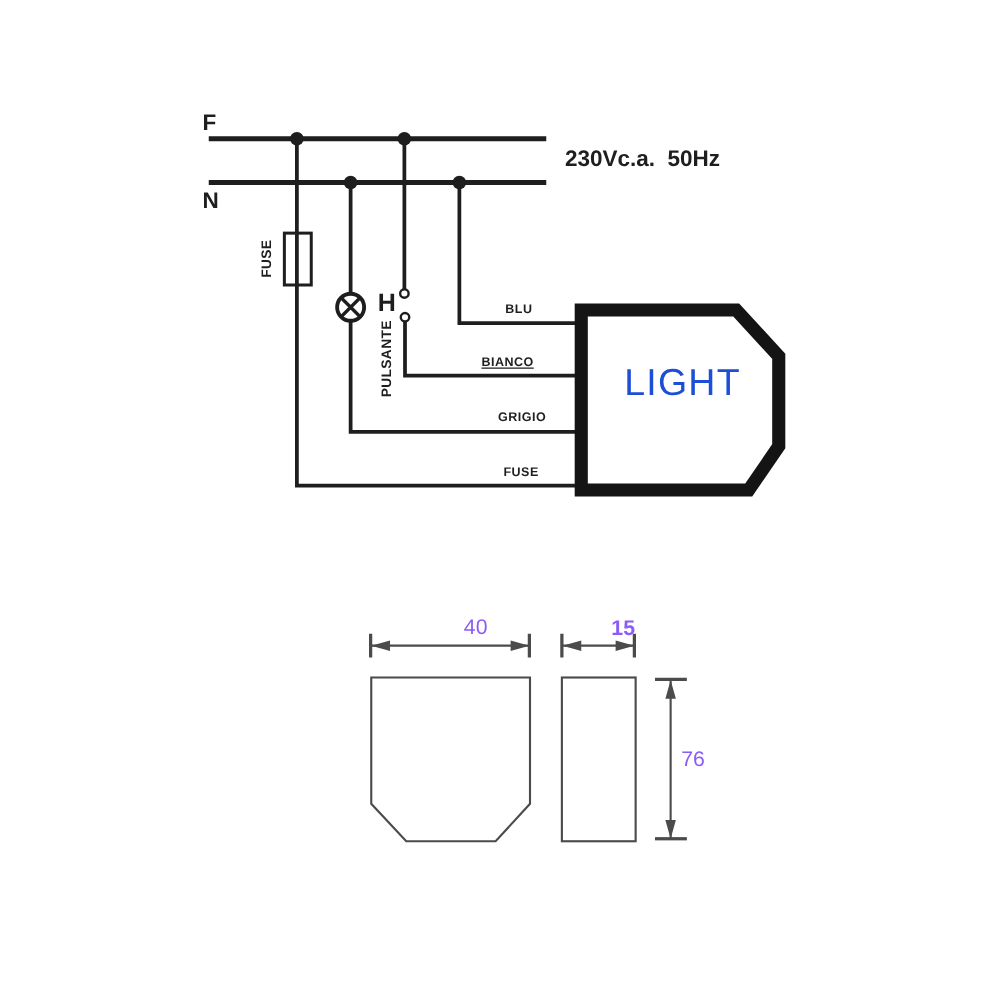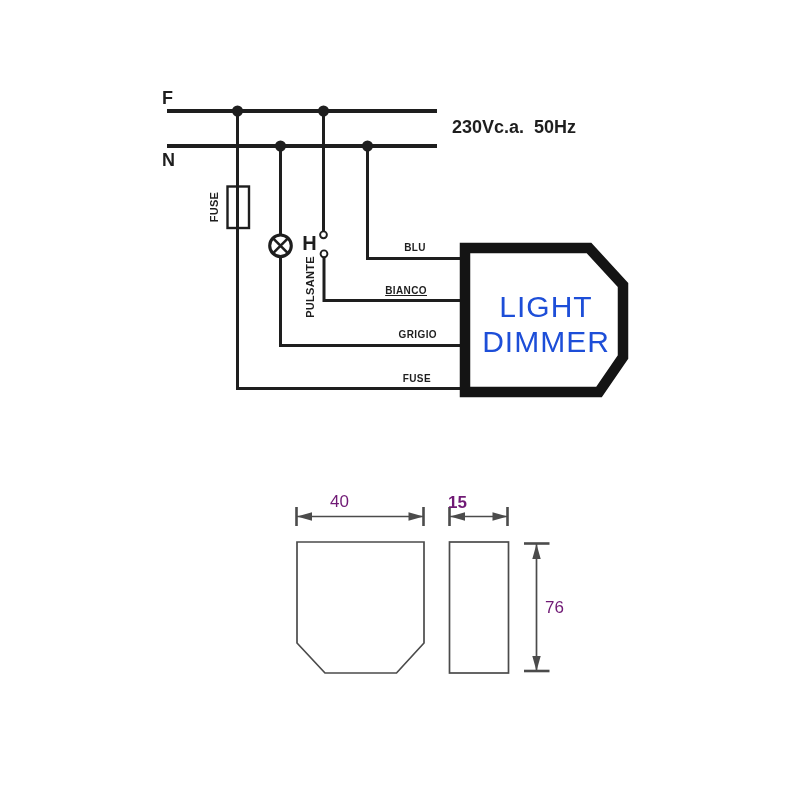--- a/index.html
+++ b/index.html
@@ -10,22 +10,22 @@
   .canvas svg{position:absolute;left:0;top:0;}
   .lbl{position:absolute;color:#1e1e1e;font-weight:bold;white-space:nowrap;}
   .lbl-big{font-size:18px;line-height:20px;}
   .lbl-supply{font-size:18px;line-height:20px;text-align:center;white-space:pre;}
   .lbl-wire{font-size:10px;line-height:15px;text-align:right;letter-spacing:.4px;}
   .lbl-rot{font-size:11px;line-height:14px;text-align:center;letter-spacing:.3px;
            transform:rotate(-90deg);transform-origin:center center;}
   .lbl-h{font-size:20px;line-height:20px;text-align:center;}
   .dimmer-text{position:absolute;color:#1d4ed8;font-size:30px;line-height:34px;
                text-align:center;letter-spacing:1px;white-space:nowrap;}
-  .dim-num{position:absolute;color:#701a75;font-size:17px;line-height:19px;
-           text-align:left;white-space:nowrap;}
+  .dim-num{position:absolute;color:#8b5cf6;font-size:17px;line-height:19px;
+           text-align:right;white-space:nowrap;}
 </style>
 </head>
 <body>
 
 <div class="canvas">
 
   <svg width="800" height="800" viewBox="0 0 800 800">
 
     <g stroke="#1e1e1e" fill="none">
       <path d="M167,111 H437" stroke-width="4"></path>
@@ -94,19 +94,18 @@
   <div class="lbl lbl-rot" style="left:184px;top:200px;width:60px;">FUSE</div>
   <div class="lbl lbl-rot" style="left:270px;top:280px;width:80px;">PULSANTE</div>
   <div class="lbl lbl-h" style="left:299px;top:233px;width:21px;">H</div>
 
   <div class="lbl lbl-wire" style="left:336px;top:240px;width:90px;">BLU</div>
   <div class="lbl lbl-wire" style="left:330px;top:283px;width:97px;text-decoration:underline;">BIANCO</div>
   <div class="lbl lbl-wire" style="left:340px;top:327px;width:97px;">GRIGIO</div>
   <div class="lbl lbl-wire" style="left:340px;top:371px;width:91px;">FUSE</div>
 
   <div class="dimmer-text" style="left:466px;top:290px;width:160px;">LIGHT</div>
-  <div class="dimmer-text" style="left:466px;top:325px;width:160px;">DIMMER</div>
 
   <div class="dim-num" style="left:330px;top:492px;width:60px;">40</div>
   <div class="dim-num" style="left:448px;top:493px;width:60px;font-weight:bold;">15</div>
   <div class="dim-num" style="left:545px;top:598px;">76</div>
 
 </div>
 
 </body></html>

